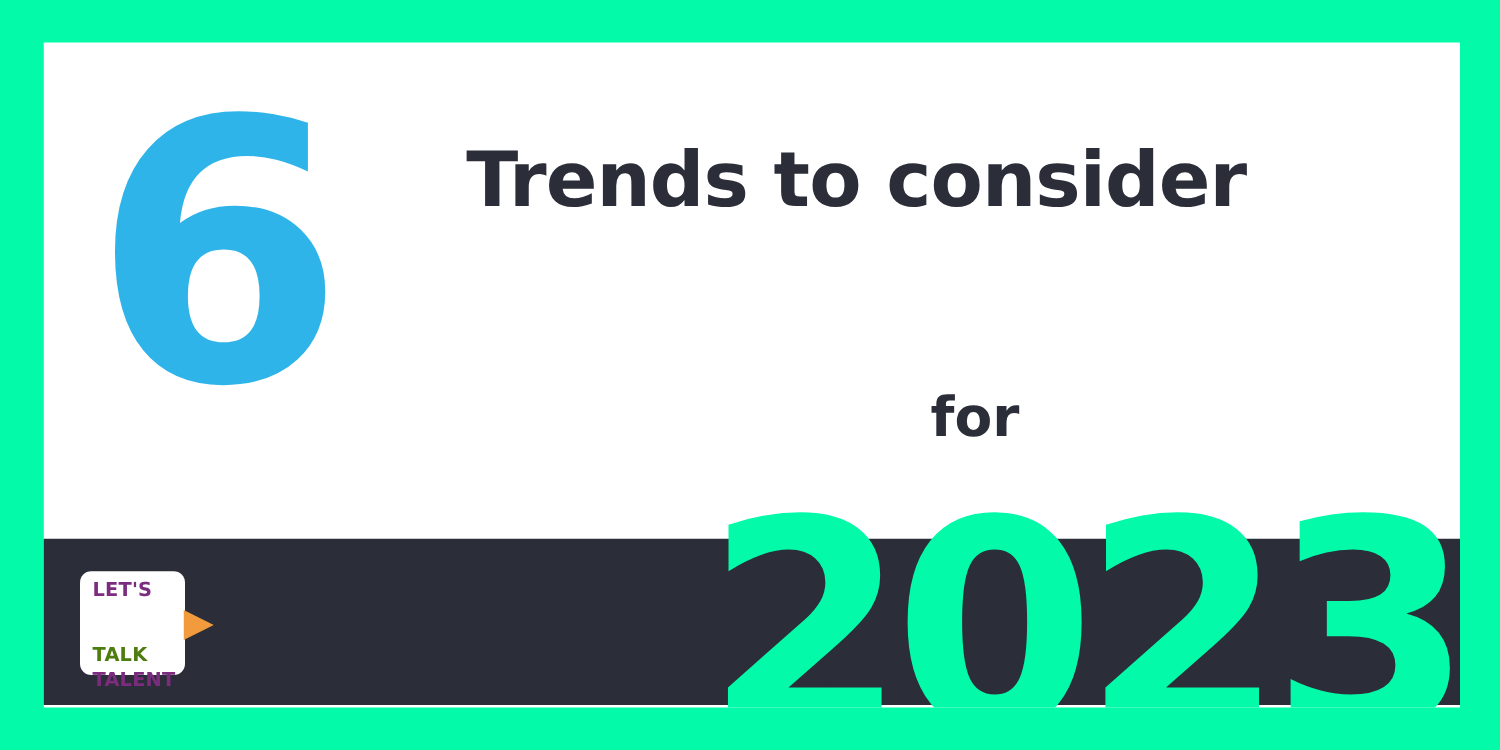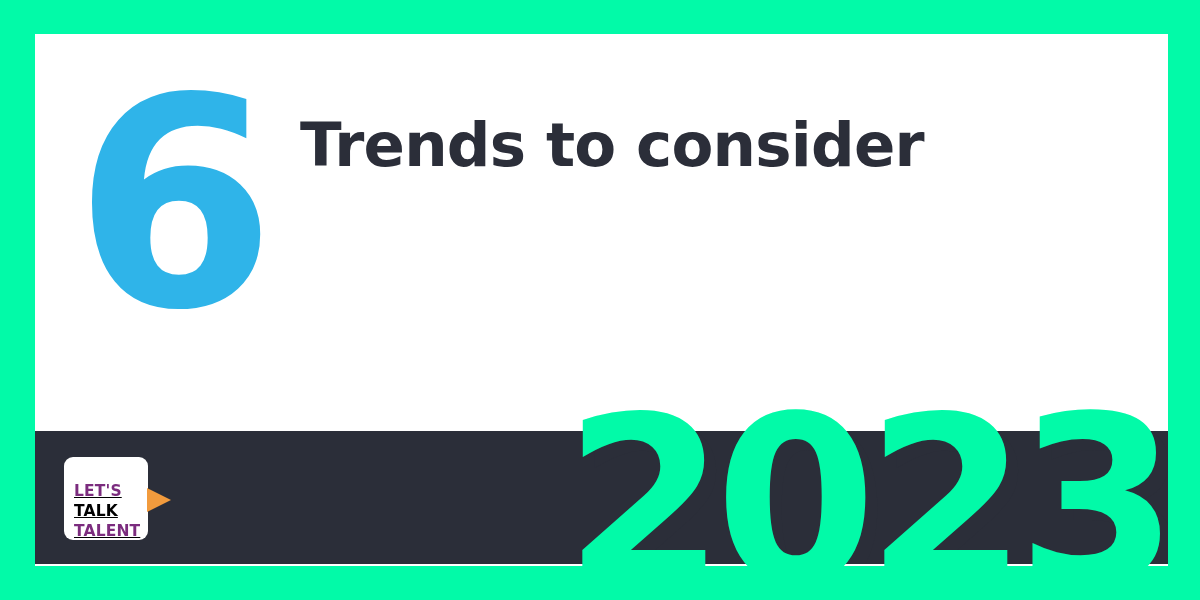--- a/index.html
+++ b/index.html
@@ -49,21 +49,21 @@
     left: 300px;
     top: 104px;
     width: 770px;
     color: #2B2E39;
     font-size: 61px;
     line-height: 82px;
     font-weight: 700;
     letter-spacing: -0.012em;
     font-family: "DejaVu Sans", sans-serif;
   }
-  #headline .hl-line { display: block; white-space: nowrap; }
+  #headline .hl-line { display: block; white-space: nowrap; text-align: center; }
 
   
   #for-word {
     position: absolute;
     left: 620px;
     top: 306px;
     width: 320px;
     text-align: center;
     color: #2B2E39;
     font-size: 44px;
@@ -135,56 +135,56 @@
     top: 457px;
     width: 84px;
     height: 83px;
   }
   #logo-card {
     position: absolute;
     inset: 0;
     background: #ffffff;
     border-radius: 9px;
     box-sizing: border-box;
-    padding: 24px 0 0 10px;
-    text-decoration: underline;
+    padding: 5px 0 0 10px;
   }
   #logo-arrow {
     position: absolute;
     left: 83px;
     top: 31px;
     width: 0; height: 0;
     border-top: 12px solid transparent;
     border-bottom: 12px solid transparent;
     border-left: 24px solid #F29B3D;
   }
   .logo-line {
     display: block;
     font-family: "DejaVu Sans", sans-serif;
     font-weight: 700;
     font-size: 15.5px;
     line-height: 20px;
     letter-spacing: 0.01em;
   }
   .logo-purple { color: #7B2C7E; }
-  .logo-orange { color: #000000; }
+  .logo-orange { color: #4d7c0f; margin-top: 32px; }
 </style>
 </head>
 <body>
 
 <div id="canvas">
 
   <div id="white-panel"></div>
 
   <div id="lead-number">6</div>
 
   <div id="headline">
     <span class="hl-line">Trends to consider</span>
   </div>
 
+  <div id="for-word">for</div>
 
   <div id="footer-bar"></div>
 
   <div id="year-shadow-clip">
     <div id="year-shadow">2023</div>
   </div>
 
   <div id="year-top-clip">
     <div id="year-top">2023</div>
   </div>

